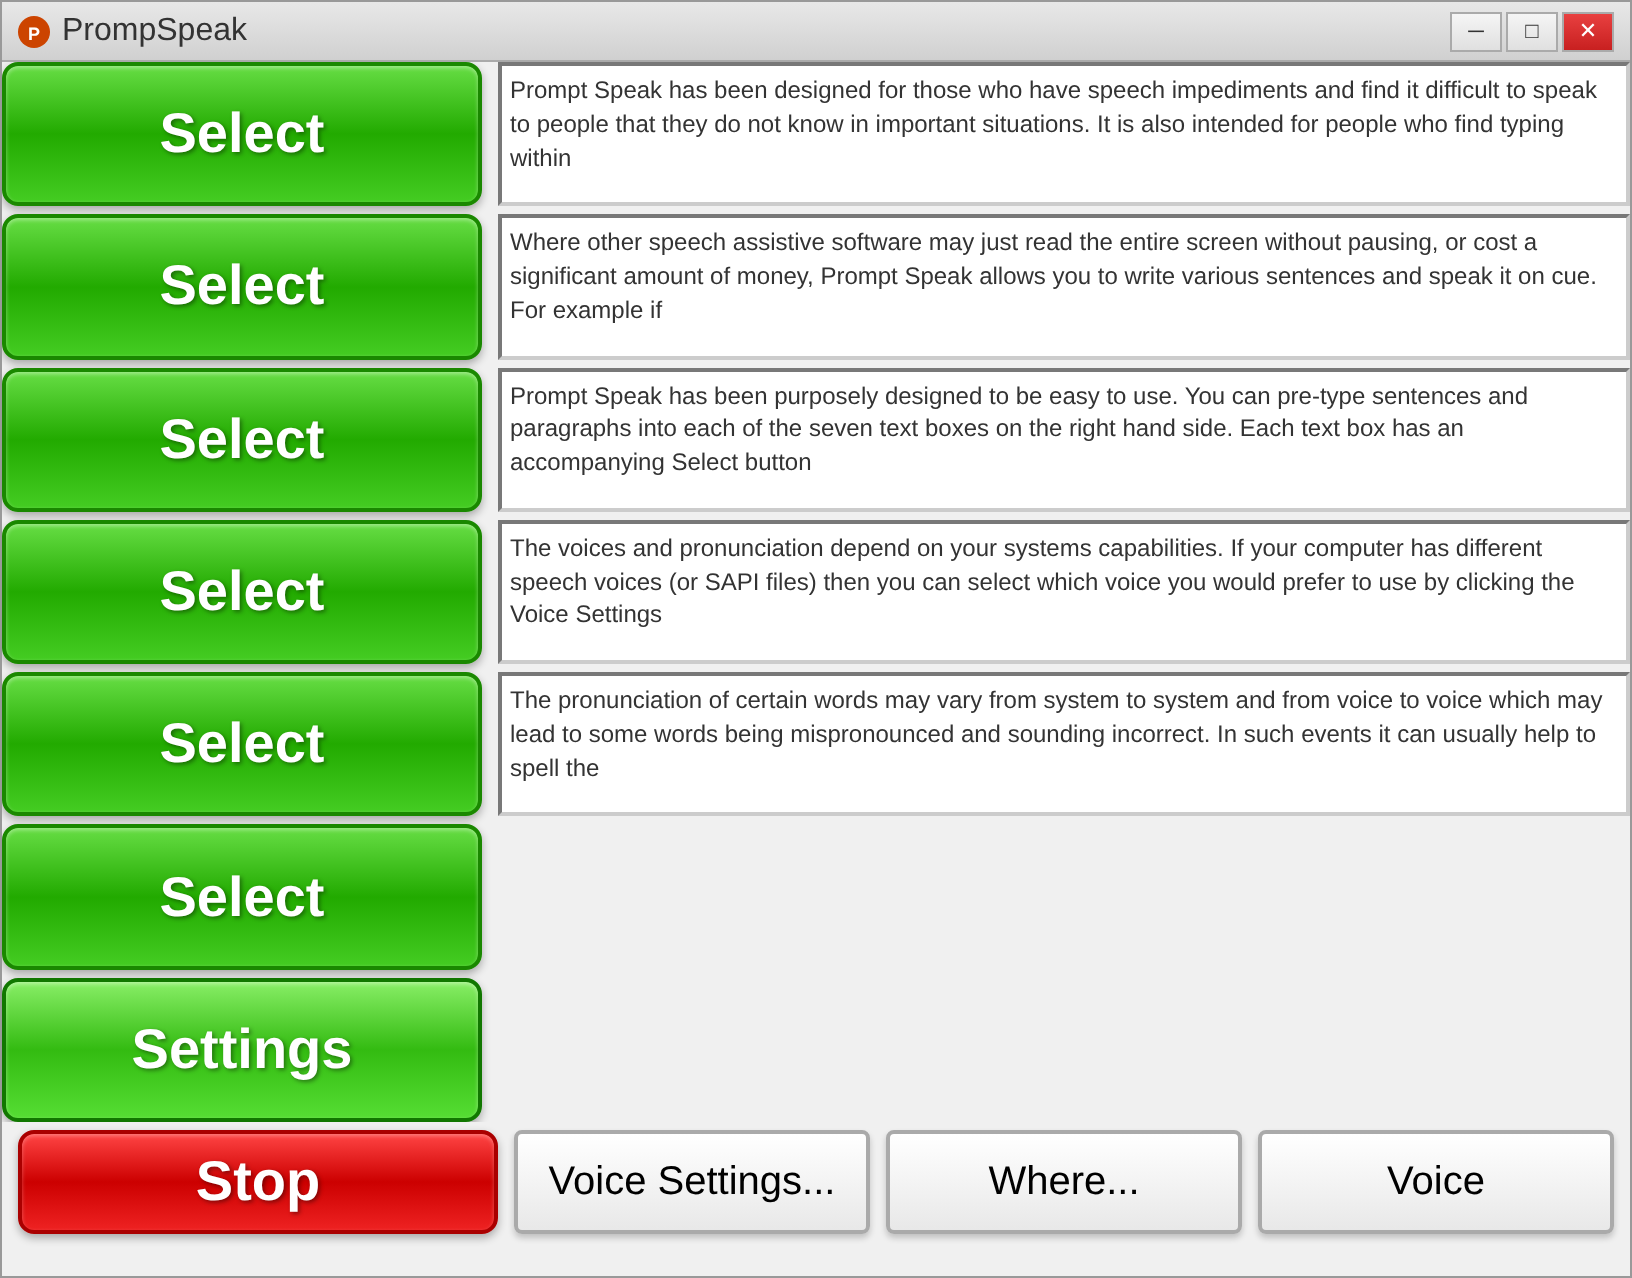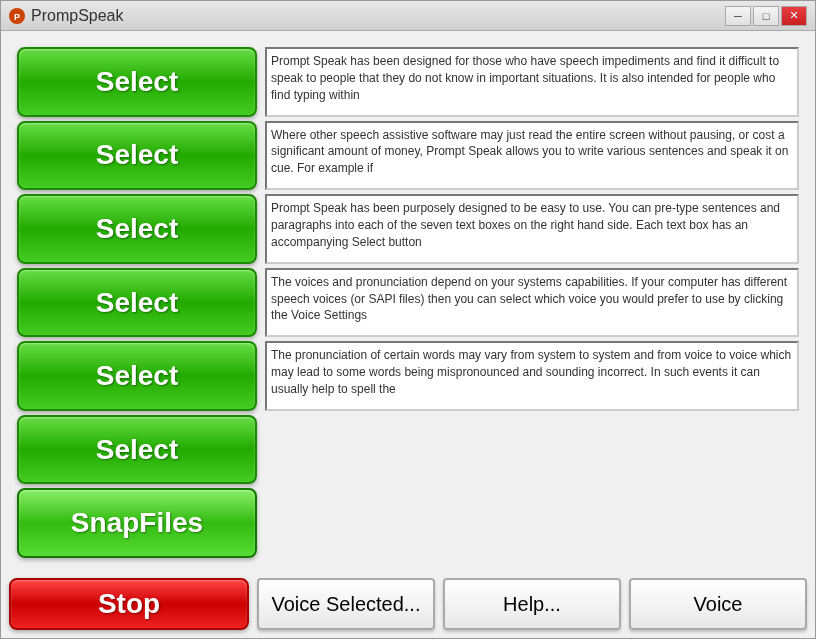--- a/index.html
+++ b/index.html
@@ -78,21 +78,21 @@
       color: #333;
     }
 
     .titlebar-btn.close-btn {
       background: linear-gradient(to bottom, #e84040, #c82020);
       color: white;
     }
 
     .main-content {
       flex: 1;
-      padding: 16px;
+      padding: 0;
       display: flex;
       flex-direction: column;
       gap: 4px;
       overflow: hidden;
     }
 
     .row {
       display: flex;
       flex-direction: row;
       gap: 8px;
@@ -134,21 +134,21 @@
       line-height: 1.4;
       color: #333;
       resize: none;
       font-family: 'Segoe UI', Tahoma, Geneva, Verdana, sans-serif;
     }
 
     .bottom-bar {
       display: flex;
       flex-direction: row;
       gap: 8px;
-      padding: 4px 8px 8px 8px;
+      padding: 4px 8px 21px 8px;
       align-items: center;
       flex-shrink: 0;
     }
 
     .stop-btn {
       width: 240px;
       height: 52px;
       background: linear-gradient(to bottom, #ff4444, #cc0000, #ee2222);
       border: 2px solid #aa0000;
       border-radius: 8px;
@@ -212,23 +212,23 @@
         <div class="text-area-container"><textarea class="text-area" style="">The voices and pronunciation depend on your systems capabilities. If your computer has different speech voices (or SAPI files) then you can select which voice you would prefer to use by clicking the Voice Settings</textarea></div>
       </div>
       <div class="row">
         <button class="select-btn">Select</button>
         <div class="text-area-container"><textarea class="text-area" style="">The pronunciation of certain words may vary from system to system and from voice to voice which may lead to some words being mispronounced and sounding incorrect. In such events it can usually help to spell the</textarea></div>
       </div>
       <div class="row">
         <button class="select-btn">Select</button>
       </div>
       <div class="row">
-        <button class="select-btn selected-state">SnapFiles</button>
+        <button class="select-btn selected-state">Settings</button>
       </div>
     </div>
 
   <div class="bottom-bar">
     <button class="stop-btn">Stop</button>
-    <button class="action-btn">Voice Selected...</button>
-    <button class="action-btn">Help...</button>
+    <button class="action-btn">Voice Settings...</button>
+    <button class="action-btn">Where...</button>
     <button class="action-btn">Voice</button>
   </div>
 </div>
 
 </body></html>

